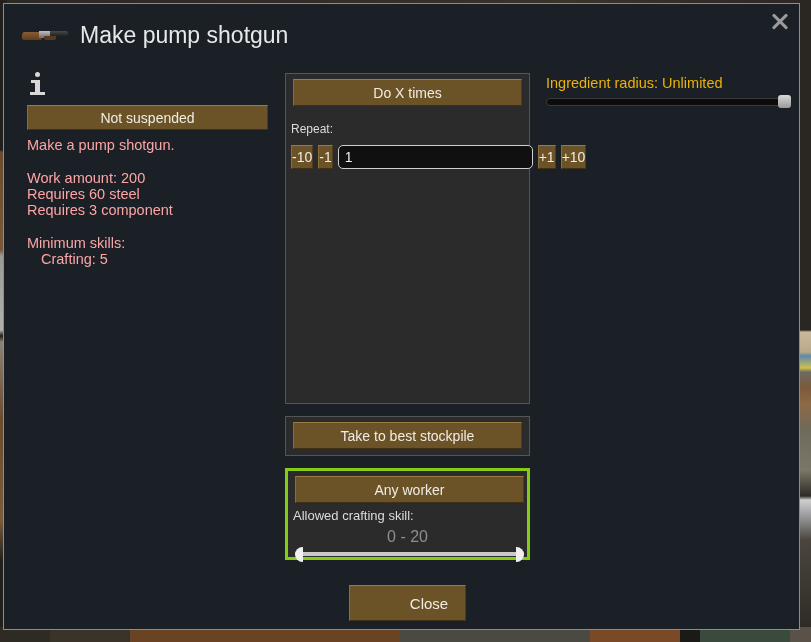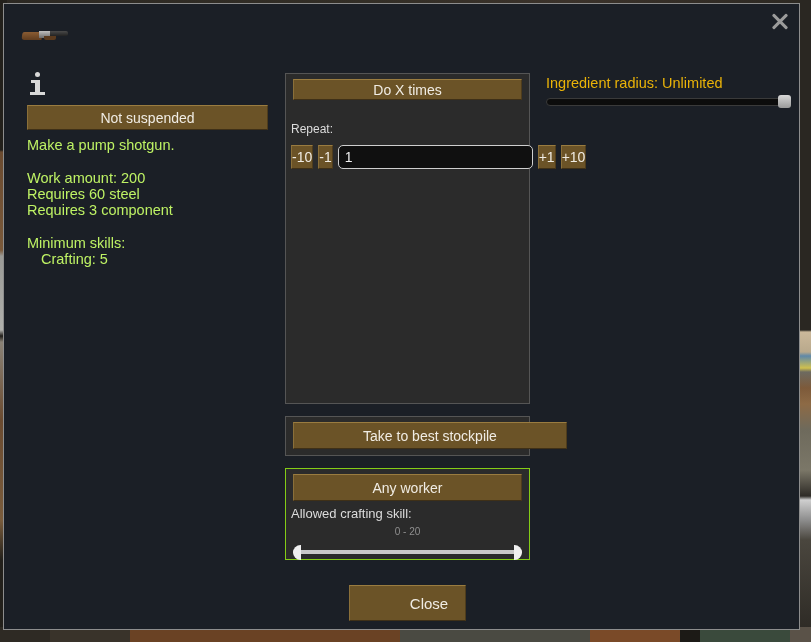--- a/index.html
+++ b/index.html
@@ -214,21 +214,21 @@
     width: 241px;
     height: 25px;
   }
 
   #desc-block {
     position: absolute;
     left: 23px;
     top: 133px;
     width: 250px;
     font-size: 14.5px;
-    color: #bef264;
+    color: #fca5a5;
     line-height: 16px;
   }
   #desc-block .para { margin: 0 0 17px 0; }
   #desc-block .line { margin: 0; }
   #desc-block .indent { padding-left: 14px; }
 
   
   #repeat-panel {
     position: absolute;
     left: 281px;
@@ -237,21 +237,21 @@
     height: 331px;
     background: #2b2b2b;
     border: 1px solid #555555;
     box-sizing: border-box;
   }
   #repeat-mode-button {
     position: absolute;
     left: 7px;
     top: 5px;
     width: 229px;
-    height: 21px;
+    height: 27px;
   }
   #repeat-label {
     position: absolute;
     left: 5px;
     top: 48px;
     font-size: 12px;
     color: #dcdcdc;
   }
   #repeat-controls {
     position: absolute;
@@ -288,32 +288,32 @@
     width: 245px;
     height: 40px;
     background: #2b2b2b;
     border: 1px solid #555555;
     box-sizing: border-box;
   }
   #stockpile-button {
     position: absolute;
     left: 7px;
     top: 5px;
-    width: 274px;
+    width: 229px;
     height: 27px;
   }
 
   #worker-panel {
     position: absolute;
     left: 281px;
     top: 464px;
     width: 245px;
     height: 92px;
     background: #2b2b2b;
-    border: 1px solid #84cc16;
+    border: 3px solid #84cc16;
     box-sizing: border-box;
   }
   #worker-button {
     position: absolute;
     left: 7px;
     top: 5px;
     width: 229px;
     height: 27px;
   }
   #skill-label {
@@ -322,21 +322,21 @@
     top: 37px;
     font-size: 13px;
     color: #dcdcdc;
   }
   #skill-range-value {
     position: absolute;
     left: 0;
     right: 0;
     top: 57px;
     text-align: center;
-    font-size: 10px;
+    font-size: 16px;
     color: #8f8f8f;
   }
   #skill-slider {
     position: absolute;
     left: 7px;
     top: 76px;
     width: 229px;
     height: 14px;
     cursor: pointer;
   }
@@ -425,20 +425,21 @@
 
 <div id="dialog">
 
   <div id="title-row">
     <div id="shotgun-icon">
       <div class="stock"></div>
       <div class="receiver"></div>
       <div class="fore"></div>
       <div class="barrel"></div>
     </div>
+    <div id="dialog-title">Make pump shotgun</div>
   </div>
 
   <div id="close-x"></div>
 
   <div id="info-icon">
     <div class="dot"></div>
     <div class="serif-top"></div>
     <div class="stem"></div>
     <div class="serif-bot"></div>
   </div>

